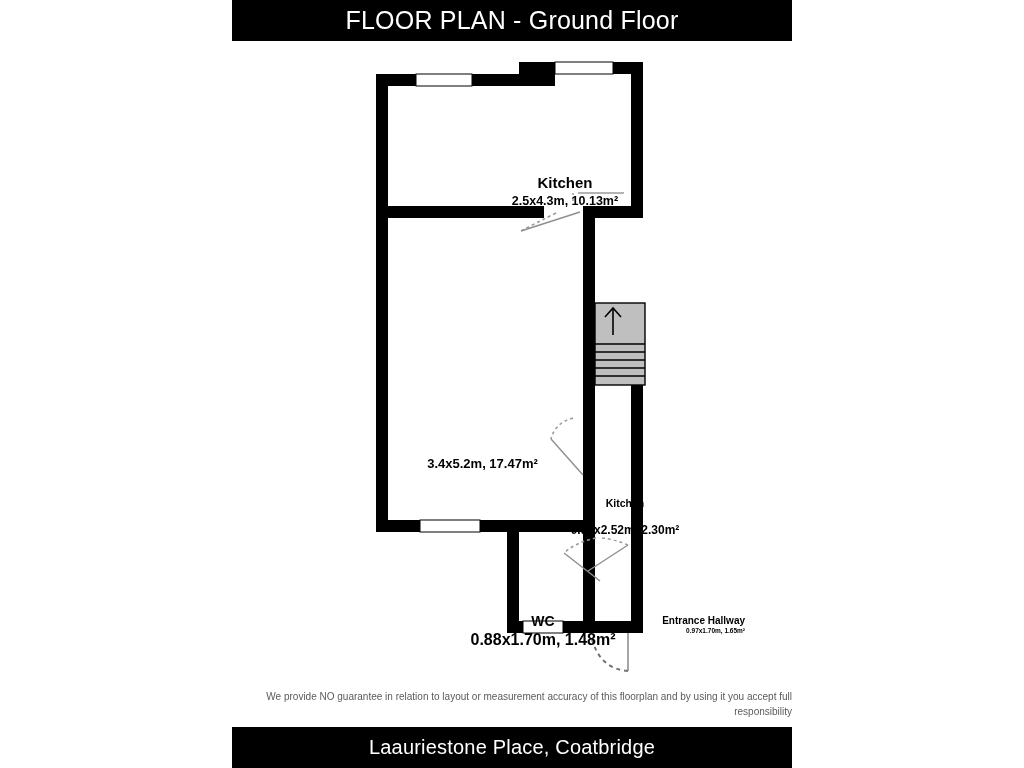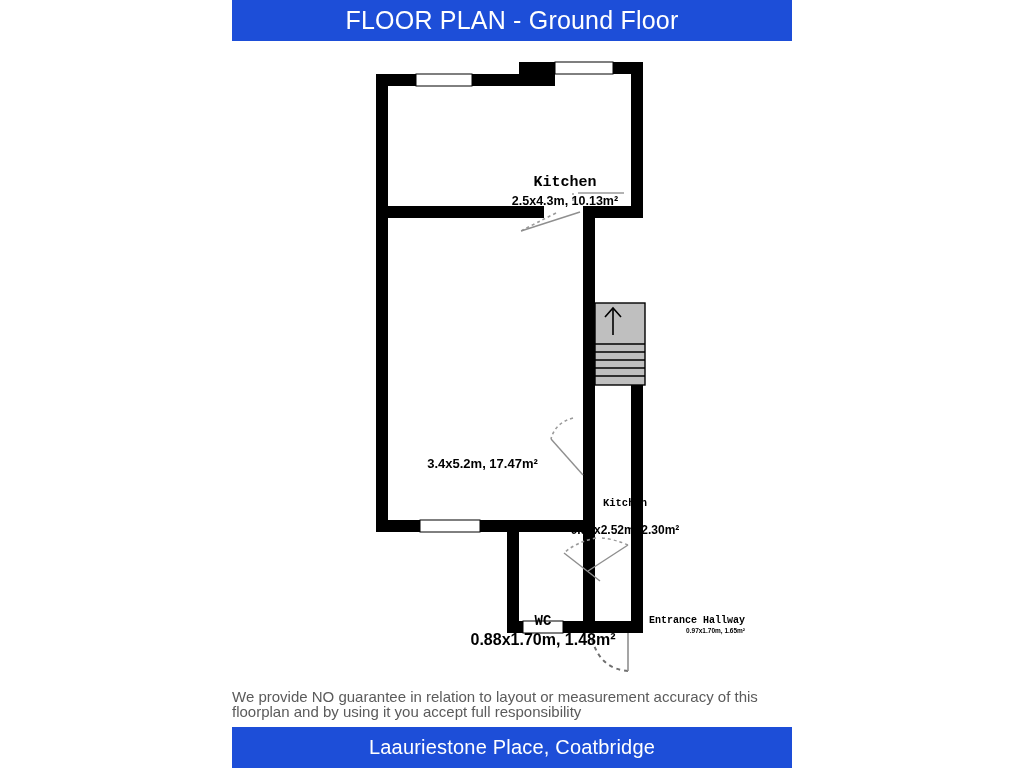--- a/index.html
+++ b/index.html
@@ -14,21 +14,21 @@
     font-family: "Liberation Sans", sans-serif;
     position: relative;
     overflow: hidden;
   }
 
   
   .banner {
     position: absolute;
     left: 232px;
     width: 560px;
-    background: #1d4ed8;
+    background: #000000;
     color: #ffffff;
     display: flex;
     align-items: center;
     justify-content: center;
     font-weight: 400;
     letter-spacing: 0.2px;
   }
   #title-banner {
     top: 0;
     height: 41px;
@@ -39,22 +39,22 @@
     height: 41px;
     font-size: 20px;
   }
 
   
   #disclaimer {
     position: absolute;
     left: 232px;
     top: 689px;
     width: 560px;
-    text-align: left;
-    font-size: 15px;
+    text-align: right;
+    font-size: 10px;
     line-height: 15px;
     color: #5b5b5b;
   }
 
   
   #plan {
     position: absolute;
     left: 0;
     top: 41px;
     width: 1024px;
@@ -62,21 +62,21 @@
   }
   #plan svg { display: block; }
 
   .room-label {
     position: absolute;
     text-align: center;
     color: #000000;
     white-space: nowrap;
     pointer-events: none;
   }
-  .room-name { font-weight: bold; display: block; font-family: Liberation Mono, monospace; }
+  .room-name { font-weight: bold; display: block; }
   .room-dims { font-weight: bold; display: block; }
 
   
   #label-kitchen { left: 450px; top: 133px; width: 230px; }
   #label-kitchen .room-name { font-size: 15px; }
   #label-kitchen .room-dims { font-size: 12.5px; margin-top: 3px; }
 
   
   #label-living { left: 360px; top: 409px; width: 245px; }
   #label-living .room-name { font-size: 16px; }

